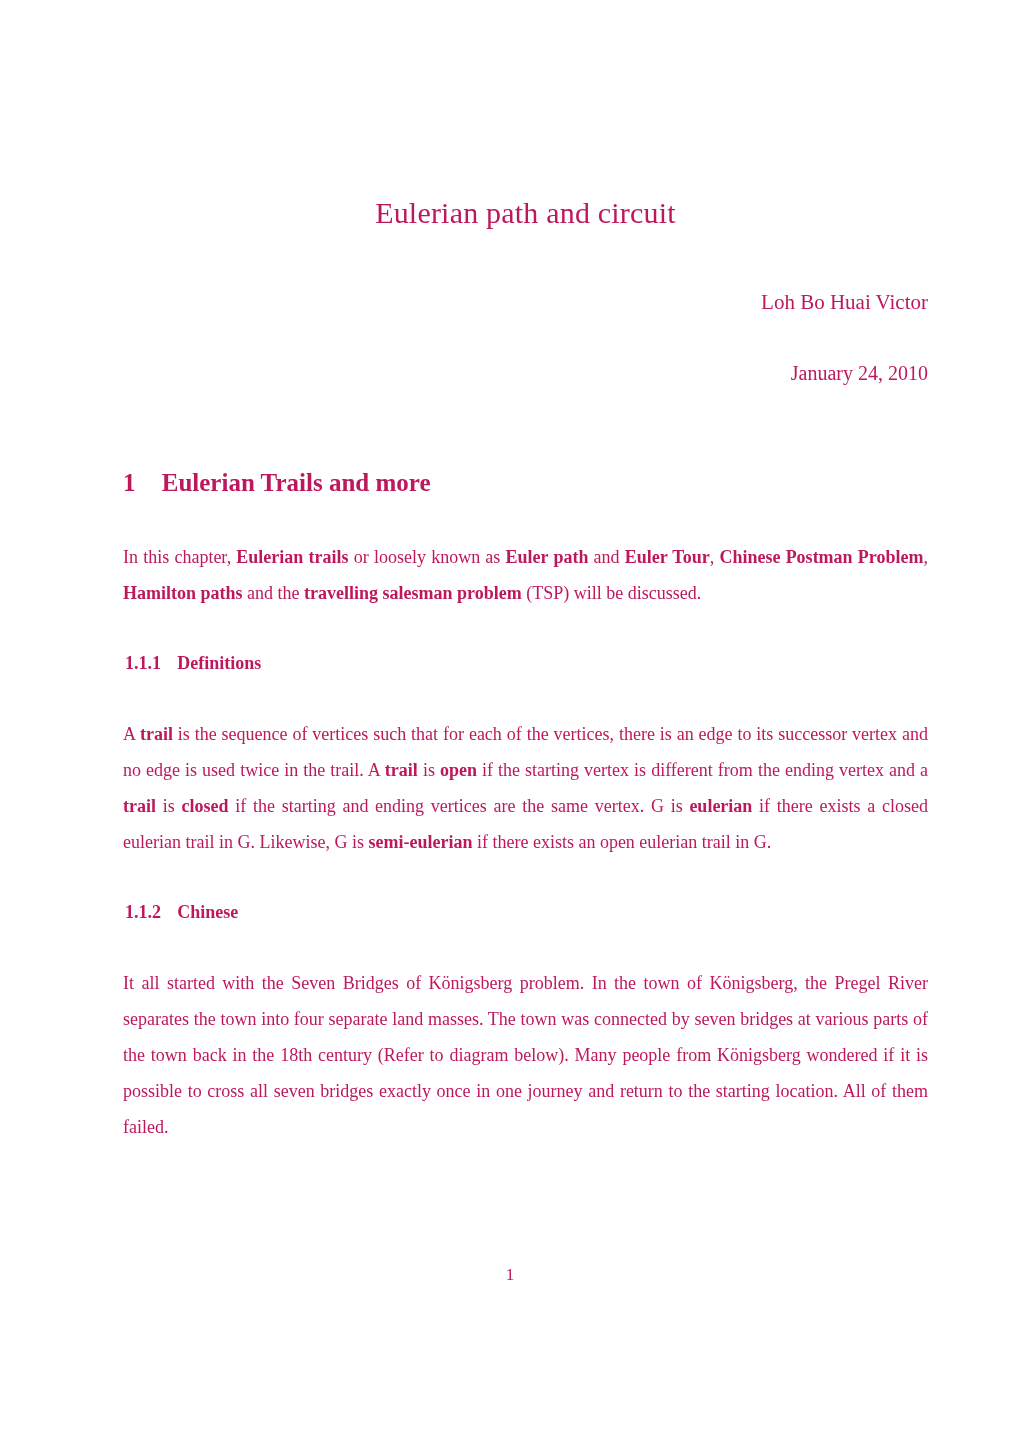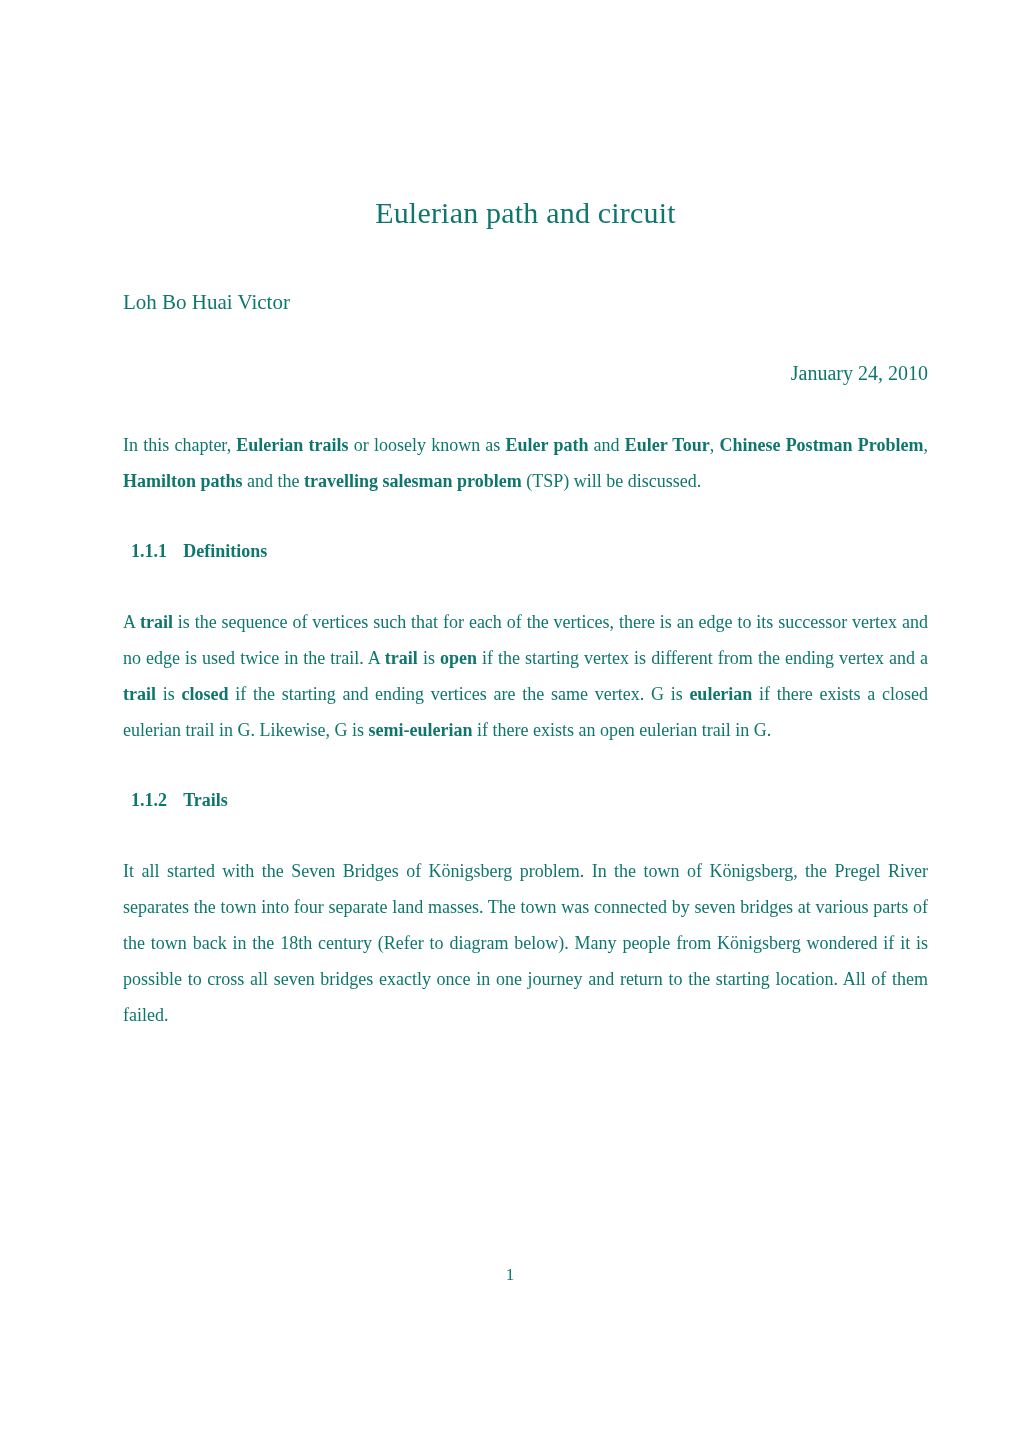--- a/index.html
+++ b/index.html
@@ -5,59 +5,59 @@
   html, body {
     margin: 0;
     padding: 0;
     background: #ffffff;
   }
   .page {
     position: relative;
     width: 1020px;
     height: 1442px;
     background: #ffffff;
-    color: #0f766e;
+    color: #be185d;
     font-family: "Liberation Serif", "DejaVu Serif", serif;
     overflow: hidden;
   }
   .content {
     position: absolute;
     left: 123px;
     top: 0;
     width: 805px;
   }
   .doc-title {
     margin: 196px 0 0 0;
     text-align: center;
     font-size: 30px;
     font-weight: 400;
     letter-spacing: 0.2px;
   }
   .doc-author {
     margin-top: 60px;
-    text-align: left;
+    text-align: right;
     font-size: 21px;
   }
   .doc-date {
     margin-top: 47px;
     text-align: right;
     font-size: 20px;
   }
   h2.section {
     margin: 84px 0 0 0;
     font-size: 25px;
     font-weight: 700;
   }
   h3.subsection {
     margin: 56px 0 0 0;
     font-size: 21px;
     font-weight: 700;
   }
   h4.subsubsection {
-    margin: 42px 0 0 8px;
+    margin: 42px 0 0 2px;
     font-size: 18px;
     font-weight: 700;
   }
   .secnum {
     display: inline-block;
     margin-right: 1.05em;
   }
   h3 .secnum { margin-right: 0.95em; }
   h4 .secnum { margin-right: 0.9em; }
   p.body-par {
@@ -84,32 +84,35 @@
 
 <div class="page">
   <div class="content">
 
     <h1 class="doc-title">Eulerian path and circuit</h1>
 
     <div class="doc-author">Loh Bo Huai Victor</div>
 
     <div class="doc-date">January 24, 2010</div>
 
+    <h2 class="section">
+      <span class="secnum">1</span><span>Eulerian Trails and more</span>
+    </h2>
 
     <p class="body-par">In this chapter, <b>Eulerian trails</b> or loosely known as <b>Euler path</b> and <b>Euler Tour</b>, <b>Chinese Postman Problem</b>, <b>Hamilton paths</b> and the <b>travelling salesman problem</b> (TSP) will be discussed.</p>
 
 
     <h4 class="subsubsection">
       <span class="secnum">1.1.1</span><span>Definitions</span>
     </h4>
 
     <p class="body-par">A <b>trail</b> is the sequence of vertices such that for each of the vertices, there is an edge to its successor vertex and no edge is used twice in the trail. A <b>trail</b> is <b>open</b> if the starting vertex is different from the ending vertex and a <b>trail</b> is <b>closed</b> if the starting and ending vertices are the same vertex. G is <b>eulerian</b> if there exists a closed eulerian trail in G. Likewise, G is <b>semi-eulerian</b> if there exists an open eulerian trail in G.</p>
 
     <h4 class="subsubsection">
-      <span class="secnum">1.1.2</span><span>Trails</span>
+      <span class="secnum">1.1.2</span><span>Chinese</span>
     </h4>
 
     <p class="body-par">It all started with the Seven Bridges of Königsberg problem. In the town of Königsberg, the Pregel River separates the town into four separate land masses. The town was connected by seven bridges at various parts of the town back in the 18th century (Refer to diagram below). Many people from Königsberg wondered if it is possible to cross all seven bridges exactly once in one journey and return to the starting location. All of them failed.</p>
 
 
   </div>
 
   <div class="page-number">1</div>
 </div>
 

